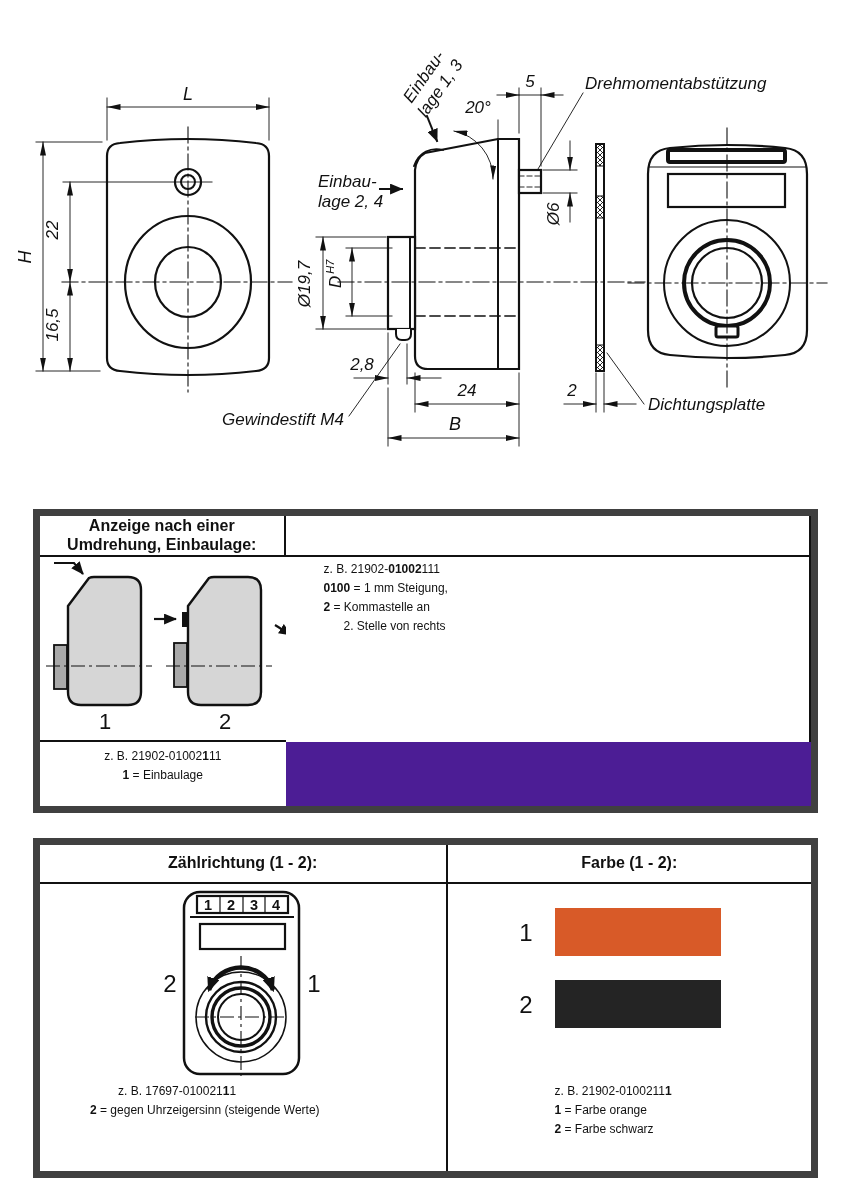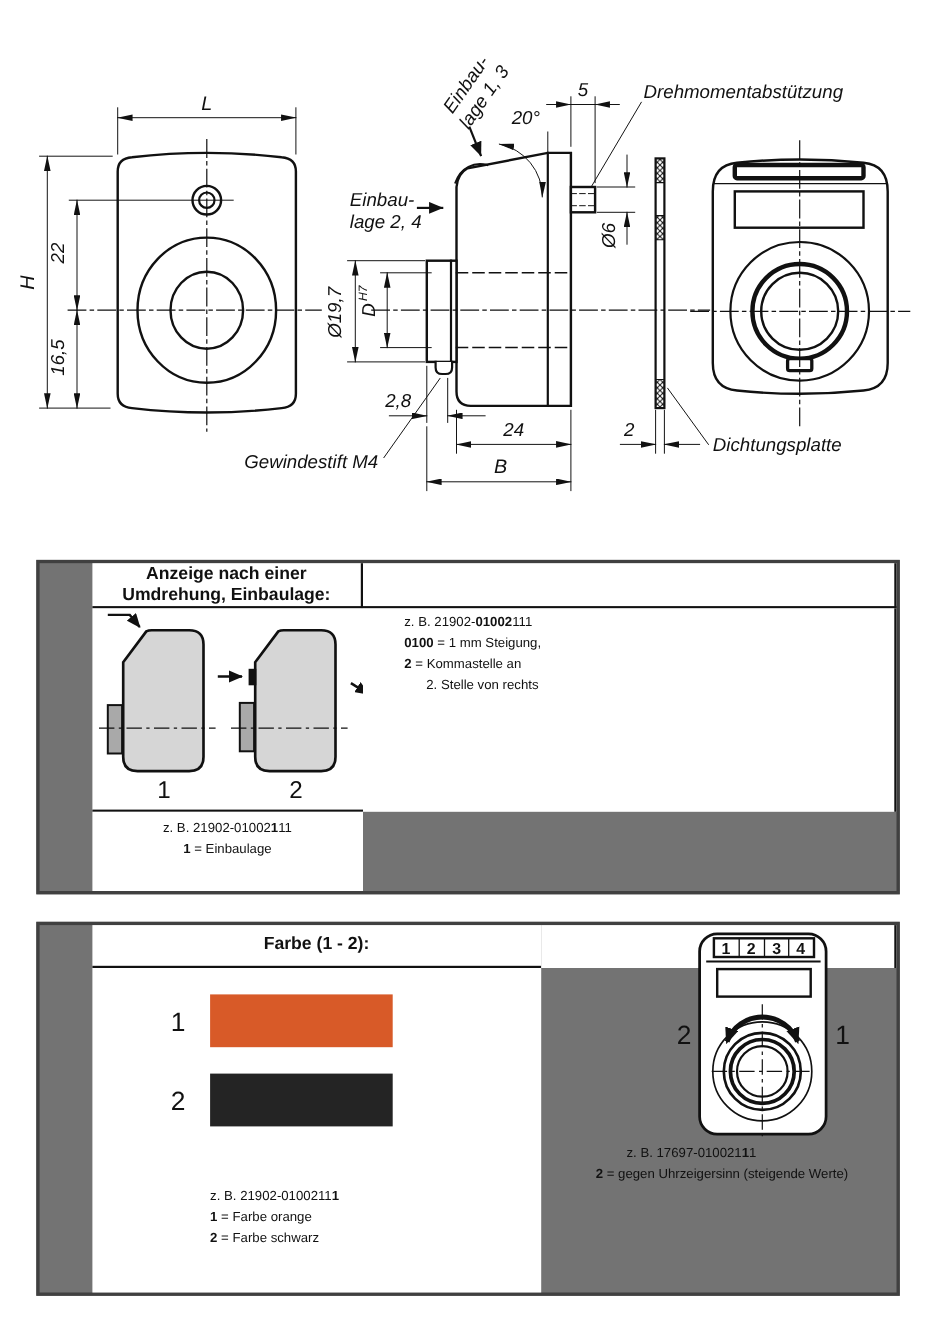--- a/index.html
+++ b/index.html
@@ -2,21 +2,21 @@
 <html><head>
 <meta charset="utf-8">
 <style>
   html,body{margin:0;padding:0;background:#fff;}
   #page{position:relative;width:848px;height:1200px;background:#fff;
         font-family:"Liberation Sans",sans-serif;color:#111;overflow:hidden;}
   svg{display:block;}
   svg text{font-family:"Liberation Sans",sans-serif;fill:#111;}
   .dimtxt{font-style:italic;font-size:17px;}
   .dimtxt18{font-style:italic;font-size:18px;}
-  .tbl{position:absolute;border:3px solid #404040;background:#737373;box-sizing:border-box;padding-left:48px;}
+  .tbl{position:absolute;border:7px solid #404040;background:#4c1d95;box-sizing:border-box;}
   #table1{left:33px;top:509px;width:785px;height:304px;}
   #table2{left:33px;top:838px;width:785px;height:340px;}
   .hdr{display:flex;flex-direction:column;align-items:center;justify-content:center;
        font-weight:bold;font-size:16px;line-height:1.18;box-sizing:border-box;}
   .cell{position:relative;box-sizing:border-box;background:#fff;}
   .bR{border-right:2.5px solid #111;}
   .bB{border-bottom:2.5px solid #111;}
   #table1 .grid{display:grid;width:100%;height:100%;
      grid-template-columns:245.5px 1fr;grid-template-rows:41px 185px 1fr;}
   #table2 .grid{display:grid;width:100%;height:100%;
@@ -244,20 +244,23 @@
         <div class="cap" style="padding-top:5px;text-align:center;">
           <div><span>z. B. 21902-01002</span><b>1</b><span>11</span></div>
           <div><b>1</b><span> = Einbaulage</span></div>
         </div>
       </div>
     </div>
   </div>
 
   <div id="table2" class="tbl">
     <div class="grid">
+      <div class="cell hdr bR bB">
+        <div>Zählrichtung (1 - 2):</div>
+      </div>
       <div class="cell hdr bB">
         <div>Farbe (1 - 2):</div>
       </div>
 
       <div class="cell bR">
         <svg width="402" height="200" viewBox="36 880 402 200" fill="none" style="position:absolute;left:0;top:0;">
           <defs>
             <marker id="ldrC" viewBox="0 0 12 10" refX="10" refY="5" markerWidth="15" markerHeight="13" markerUnits="userSpaceOnUse" orient="auto-start-reverse">
               <path d="M0,0 L12,5 L0,10 Z" fill="#111" stroke="none"></path>
             </marker>

